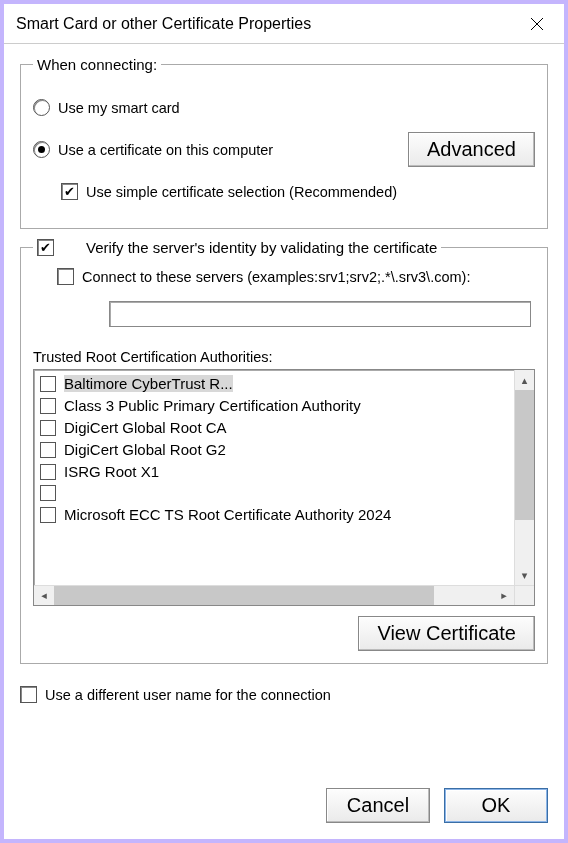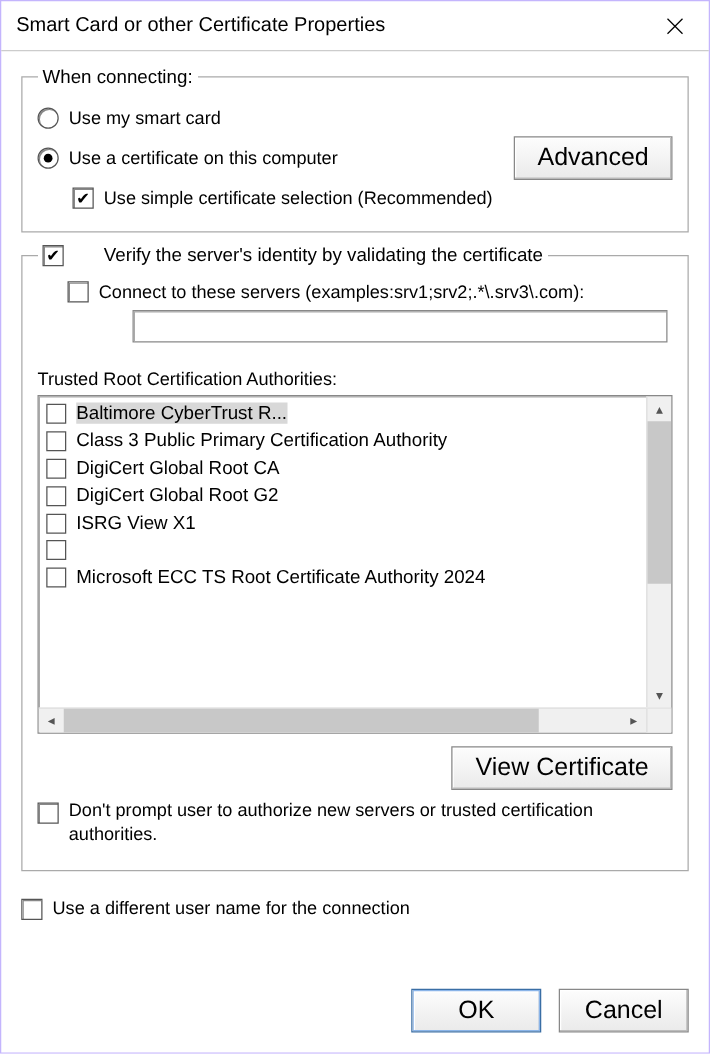--- a/index.html
+++ b/index.html
@@ -4,21 +4,21 @@
 <style>
   * { box-sizing: border-box; }
   html, body {
     margin: 0; padding: 0;
     font-family: "Segoe UI", Tahoma, sans-serif;
     font-size: 14.5px;
     background: #fff; color: #000;
   }
   .window {
     width: 568px; height: 843px;
-    border: 1px solid #c4b5fd;
+    border: 4px solid #c4b5fd;
     background: #fff;
     display: flex; flex-direction: column;
     position: relative;
   }
   .titlebar {
     height: 40px;
     display: flex; align-items: center;
     padding: 0 4px 0 12px;
     border-bottom: 1px solid #ccc;
   }
@@ -45,21 +45,21 @@
     padding: 10px 12px 12px 12px;
   }
   fieldset legend {
     padding: 0 4px;
     font-size: 15px;
   }
 
   .row {
     display: flex; align-items: center;
     gap: 8px;
-    margin: 6px 0;
+    margin: 16px 0;
   }
 
   
   .radio-outer {
     width: 17px; height: 17px;
     border: 1px solid #555;
     background: #fff;
     border-radius: 50%;
     box-shadow: inset 1px 1px 0 #888;
     display: flex; align-items: center; justify-content: center;
@@ -112,21 +112,21 @@
     box-shadow: inset 1px 1px 0 #aaa;
     background: #fff;
     padding: 2px 4px;
     font-family: inherit; font-size: 14.5px;
   }
 
   .ca-list-wrap {
     border: 1px solid #888;
     box-shadow: inset 1px 1px 0 #aaa;
     background: #fff;
-    height: 271px;
+    height: 237px;
     display: flex; flex-direction: column;
     margin-top: 4px;
   }
   .ca-list-body {
     flex: 1;
     display: flex;
     overflow: hidden;
   }
   .ca-list-items {
     flex: 1;
@@ -271,21 +271,21 @@
               <div class="ca-item">
                 <div class="list-checkbox"></div>
                 <span>DigiCert Global Root CA</span>
               </div>
               <div class="ca-item">
                 <div class="list-checkbox"></div>
                 <span>DigiCert Global Root G2</span>
               </div>
               <div class="ca-item">
                 <div class="list-checkbox"></div>
-                <span>ISRG View X1</span>
+                <span>ISRG Root X1</span>
               </div>
               <div class="ca-item">
                 <div class="list-checkbox"></div>
               </div>
               <div class="ca-item">
                 <div class="list-checkbox"></div>
                 <span>Microsoft ECC TS Root Certificate Authority 2024</span>
               </div>
             </div>
             <div class="vscroll">
@@ -301,32 +301,28 @@
             <div class="htrack"></div>
             <div class="arrow">▸</div>
             <div class="corner"></div>
           </div>
         </div>
 
         <div style="display:flex;justify-content:flex-end;margin-top:10px;">
           <button class="btn" style="min-width:160px;">View Certificate</button>
         </div>
 
-        <div class="row mt8" style="align-items:flex-start;">
-          <div class="checkbox" style="margin-top:2px;"></div>
-          <span class="label-multiline">Don't prompt user to authorize new servers or trusted certification authorities.</span>
-        </div>
       </div>
     </fieldset>
 
     <div class="row" style="margin-top:12px;">
       <div class="checkbox"></div>
       <span>Use a different user name for the connection</span>
     </div>
 
   </div>
 
   <div class="footer">
+    <button class="btn" style="min-width:104px;">Cancel</button>
     <button class="btn btn-default" style="min-width:104px;">OK</button>
-    <button class="btn" style="min-width:104px;">Cancel</button>
   </div>
 
 </div>
 
 </body></html>

